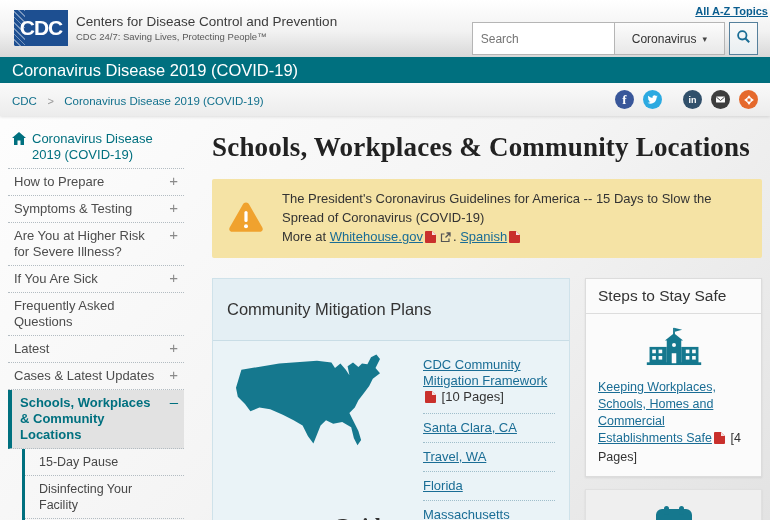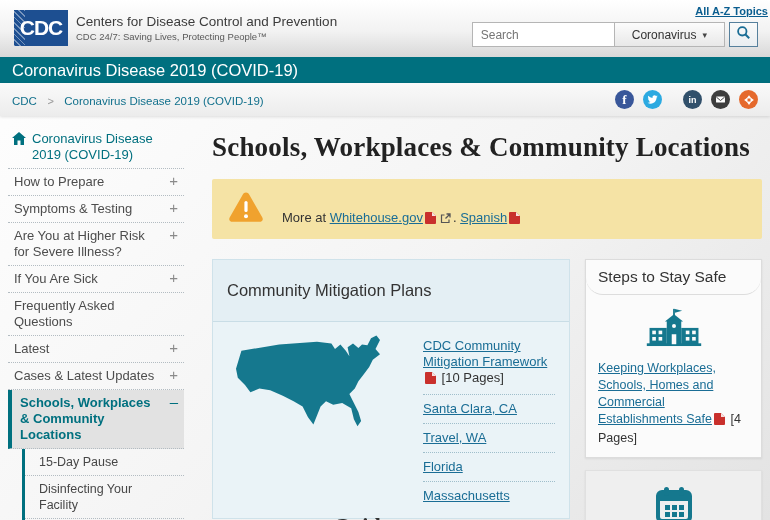--- a/index.html
+++ b/index.html
@@ -14,21 +14,21 @@
   .brand { position:absolute; left:14px; top:10px; display:flex; align-items:center; gap:8px; }
   .cdc-logo { width:54px; height:36px; background:#1d4f91; color:#fff; font-weight:bold;
     font-size:21px; display:flex; align-items:center; justify-content:center;
     letter-spacing:-1px; position:relative; overflow:hidden; }
   .cdc-logo::before { content:""; position:absolute; left:0; top:0; bottom:0; width:11px;
     background:repeating-linear-gradient(45deg, rgba(255,255,255,.4) 0 1px, transparent 1px 4px); }
   .brand-text .org { font-size:13.5px; color:#3c3c3c; }
   .brand-text .tag { font-size:9.5px; color:#5a5a5a; margin-top:2px; }
   .az { position:absolute; right:2px; top:5px; font-size:11px; color:#0a5d8f;
     text-decoration:underline; font-weight:bold; cursor:pointer; }
-  .searchrow { position:absolute; right:12px; top:22px; display:flex; align-items:stretch; height:25px;justify-content:flex-end; }
+  .searchrow { position:absolute; right:12px; top:22px; display:flex; align-items:stretch; height:33px;justify-content:flex-end; }
   .search-input { width:142px; border:1px solid #b5b5b5; border-right:none; font-size:12px;
     padding:0 8px; color:#333; background:#fff; outline:none; font-family:inherit; }
   .scope { display:flex; align-items:center; gap:6px; padding:0 17px; font-size:12px; color:#333;
     background:linear-gradient(#fcfcfc,#e8e8e8); border:1px solid #b5b5b5; cursor:pointer; white-space:nowrap; }
   .scope .caret { font-size:9px; color:#444; }
   .search-btn { width:29px; border:1px solid #56809c; background:linear-gradient(#fafafa,#e9eef1);
     display:flex; align-items:center; justify-content:center; margin-left:4px; cursor:pointer; }
   
   .banner { height:26px; background:#00707f; color:#fff; font-size:16.5px;
     line-height:26px; padding-left:12px; }
@@ -75,21 +75,21 @@
   .card-mit .chead { padding:21px 14px; font-size:16.5px; color:#333;
     border-bottom:1px solid #c9dde6; background:#e4eff4; }
   .card-mit .cbody { padding:10px 14px 8px 14px; display:flex; gap:16px; }
   .mit-links { flex:1; font-size:13px; }
   .mit-item { padding:6px 0; border-bottom:1px dotted #9fbecb; line-height:16px; }
   .mit-item:last-child { border-bottom:none; }
   .pages { color:#333; }
   
   .rightcol { width:177px; flex:0 0 177px; display:flex; flex-direction:column; gap:12px; }
   .card-steps { background:#fbfbfb; border:1px solid #dcdcdc; box-shadow:0 1px 2px rgba(0,0,0,.08); }
-  .card-steps .chead { padding:8px 12px; font-size:15.5px; color:#333; border-bottom:1px solid #ddd;border-radius:17px; }
+  .card-steps .chead { padding:8px 12px; font-size:15.5px; color:#333; border-bottom:1px solid #ddd; }
   .card-steps .cbody { padding:8px 12px 10px 12px; font-size:12.5px; line-height:17px; }
   .card-lead { background:#efefef; border:1px solid #e0e0e0; box-shadow:0 1px 2px rgba(0,0,0,.08);
     padding:10px 12px; font-size:12.5px; line-height:17px; }
   .icwrap { text-align:center; margin:4px 0 8px 0; }
   
   .pdf-ic, .ext-ic { display:inline-block; vertical-align:-2px; margin:0 2px; }
   
   .clipped-h { position:absolute; left:333px; top:513px; font-family:"Liberation Serif",serif;
     font-weight:bold; font-size:22px; color:#333; white-space:nowrap; }
 </style>
@@ -222,21 +222,21 @@
 
     <div class="alert">
       <span>
         <svg width="36" height="32" viewBox="0 0 36 32">
             <path fill="#f0a22e" d="M18 1.5 C19.5 1.5 20.5 2.4 21.3 3.8 L34.2 26.3 C35.6 28.8 34.3 30.8 31.5 30.8 L4.5 30.8 C1.7 30.8 0.4 28.8 1.8 26.3 L14.7 3.8 C15.5 2.4 16.5 1.5 18 1.5 Z"></path>
             <rect x="16.4" y="10" width="3.2" height="11" rx="1.6" fill="#fff"></rect>
             <circle cx="18" cy="25.2" r="2" fill="#fff"></circle>
           </svg>
       </span>
       <div class="alert-txt">
-        <br>
+        <span>The President's Coronavirus Guidelines for America -- 15 Days to Slow the Spread of Coronavirus (COVID-19)</span><br>
         <span>More at </span><a class="lnk">Whitehouse.gov</a><span class="pdf-ic"><svg width="11" height="12" viewBox="0 0 11 12">
               <path fill="#c9302c" d="M1 0 h6 l4 4 v7 a1 1 0 0 1 -1 1 h-9 a1 1 0 0 1 -1 -1 v-10 a1 1 0 0 1 1 -1 z"></path>
               <path fill="#fff" opacity=".85" d="M7 0 l4 4 h-4 z"></path>
             </svg></span><span class="ext-ic"><svg width="11" height="11" viewBox="0 0 11 11">
               <path fill="none" stroke="#555" stroke-width="1.2" d="M4.5 2 H1.5 V9.5 H9 V6.5"></path>
               <path fill="none" stroke="#555" stroke-width="1.3" d="M5.5 5.5 L10 1 M6.5 1 H10 V4.5"></path>
             </svg></span><span>. </span><a class="lnk">Spanish</a><span class="pdf-ic"><svg width="11" height="12" viewBox="0 0 11 12">
               <path fill="#c9302c" d="M1 0 h6 l4 4 v7 a1 1 0 0 1 -1 1 h-9 a1 1 0 0 1 -1 -1 v-10 a1 1 0 0 1 1 -1 z"></path>
               <path fill="#fff" opacity=".85" d="M7 0 l4 4 h-4 z"></path>
             </svg></span>

